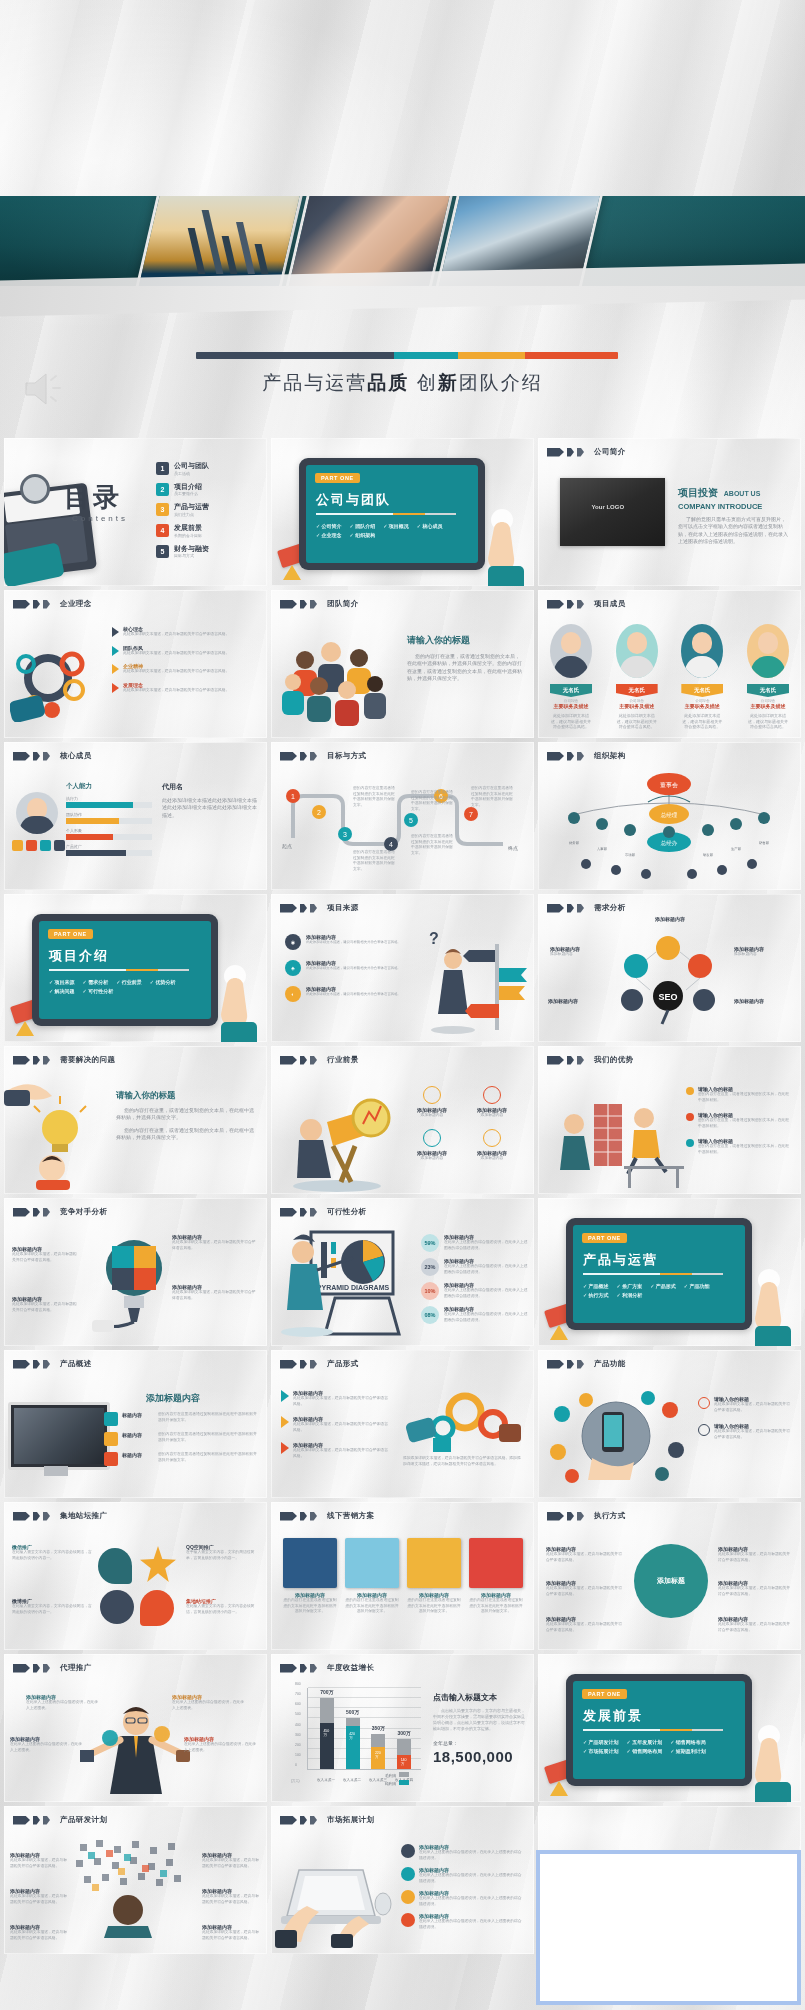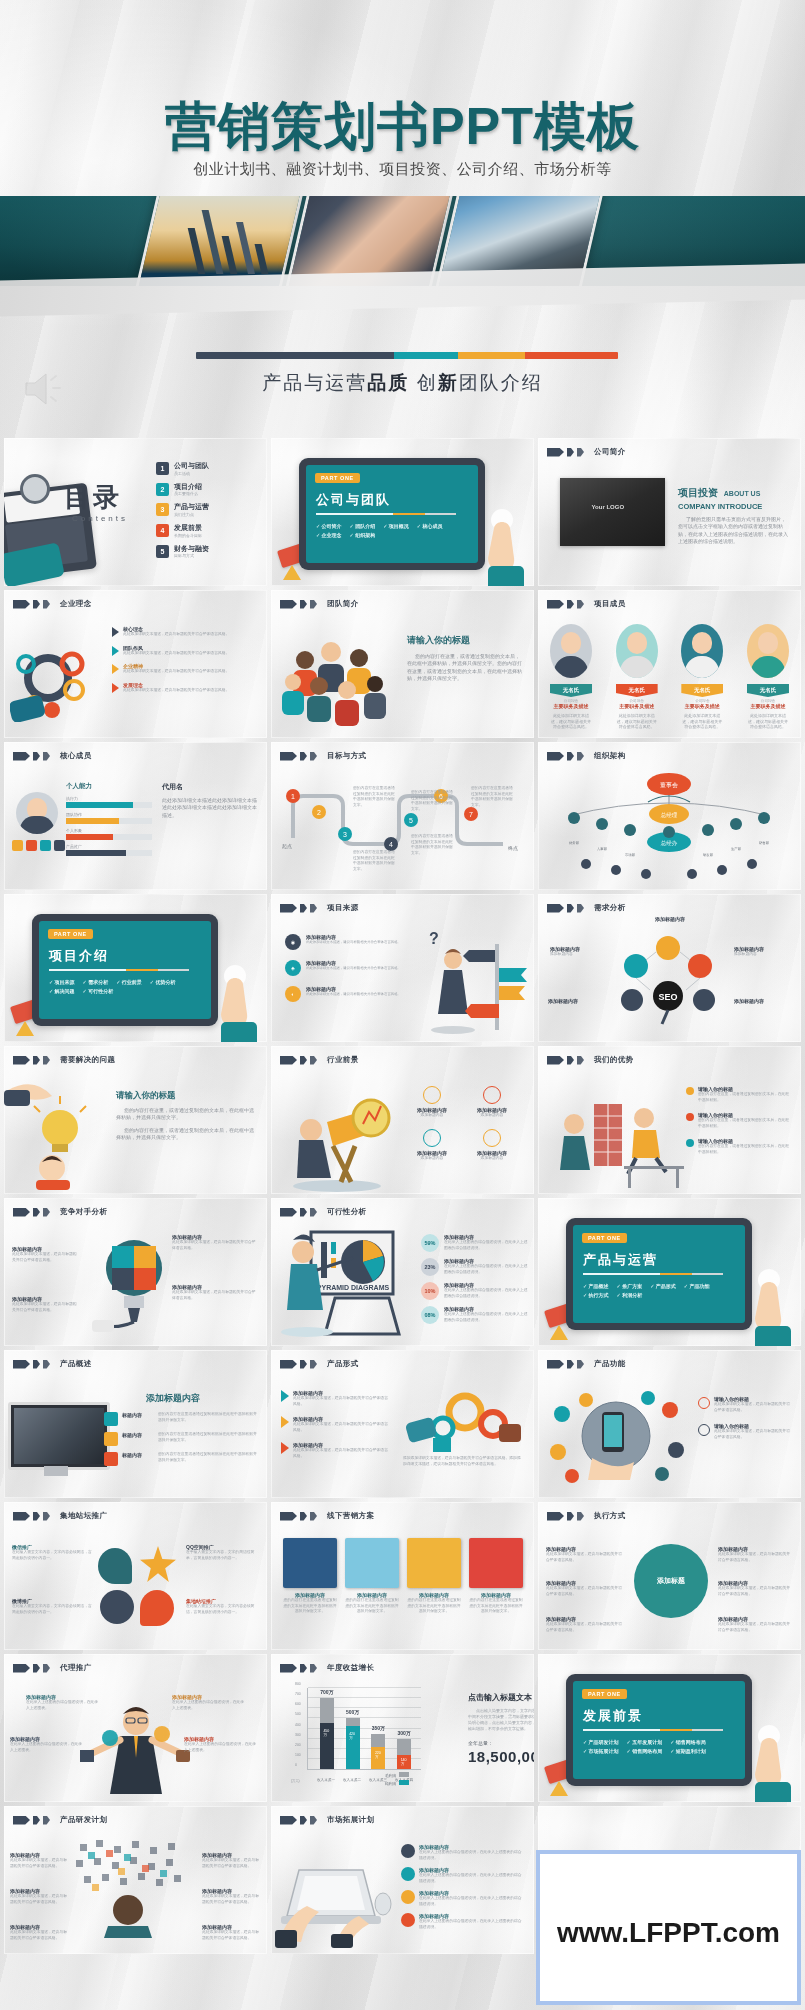--- a/index.html
+++ b/index.html
@@ -142,21 +142,21 @@
   .gl{position:absolute;left:0;right:0;height:1px;background:rgba(160,165,170,.35);}
   .yt{position:absolute;left:-13px;font-size:3.4px;color:#8b9097;transform:translateY(-50%);}
   .bars{position:absolute;left:6px;right:4px;bottom:0;top:0;display:flex;align-items:flex-end;justify-content:space-around;}
   .bcol{width:14px;display:flex;flex-direction:column;justify-content:flex-end;position:relative;}
   .btop{width:100%;background:#9fa4a9;}
   .bbot{width:100%;}
   .blab{position:absolute;top:-9px;left:50%;transform:translateX(-50%);font-size:5px;font-weight:bold;color:#3a4350;white-space:nowrap;}
   .bin{position:absolute;left:50%;transform:translateX(-50%);font-size:3.6px;color:#fff;}
   .xlabs{position:absolute;left:20px;right:4px;bottom:2px;display:flex;justify-content:space-around;}
   .xlabs span{font-size:3.6px;color:#6c737b;}
-  .cright{position:absolute;left:162px;top:38px;width:92px;margin-left:35px;}
+  .cright{position:absolute;left:162px;top:38px;width:92px;}
   .cright .ch{font-size:8px;font-weight:bold;color:#2d3540;}
   .cright .cp{font-size:4px;color:#9aa0a7;line-height:1.5;margin-top:5px;text-indent:8px;}
   .cright .cl{font-size:5px;color:#5b636c;margin-top:8px;}
   .cright .cv{font-size:15px;font-weight:bold;color:#2d3540;letter-spacing:.5px;margin-top:2px;}
 
   
   .wm{position:absolute;left:536px;top:1850px;width:265px;height:155px;background:#fff;border:4px solid #a8c3ee;box-sizing:border-box;display:flex;flex-direction:column;align-items:center;justify-content:center;z-index:40;}
   .wm1{font-size:30px;font-weight:bold;color:#cf1f1f;letter-spacing:0;}
   .wm1 em{font-style:normal;color:#1b1b1b;}
   .wm2{font-size:28px;font-weight:bold;color:#1b1b1b;margin-top:10px;}
@@ -165,22 +165,20 @@
   .pill{border-radius:50%;display:flex;align-items:center;justify-content:center;color:#fff;font-size:5px;}
   .lbl{font-size:5px;color:#3a4350;font-weight:bold;}
   .txtsm{font-size:3.8px;color:#9aa0a7;line-height:1.45;}
 </style>
 </head>
 <body>
 
 <div class="silk"></div>
 
 <div class="hero">
-  <div class="hero-title">营销策划书PPT模板</div>
-  <div class="hero-sub">创业计划书、融资计划书、项目投资、公司介绍、市场分析等</div>
 
   <div class="band">
     <div class="shade"></div>
     <div class="ph ph1">
         <i>
       <span class="twr" style="left:34%;height:46px;"></span>
       <span class="twr" style="left:44%;height:64px;background:#3d5262;"></span>
       <span class="twr" style="left:54%;height:38px;"></span>
       <span class="twr" style="left:64%;height:52px;background:#47596a;"></span>
       <span class="twr" style="left:74%;height:30px;"></span>
@@ -1389,14 +1387,13 @@
           </div>
       </div>
     </div>
   </div>
 
   <div class="slide"></div>
 
 </div>
 
 <div class="wm">
-  <div class="wm2">www.LFPPT.com</div>
 </div>
 
 </body></html>

